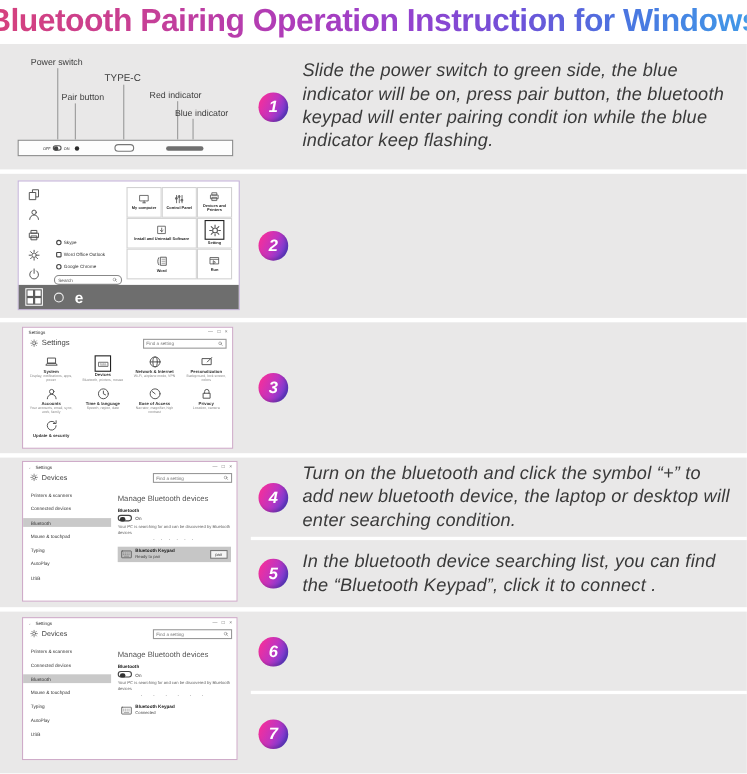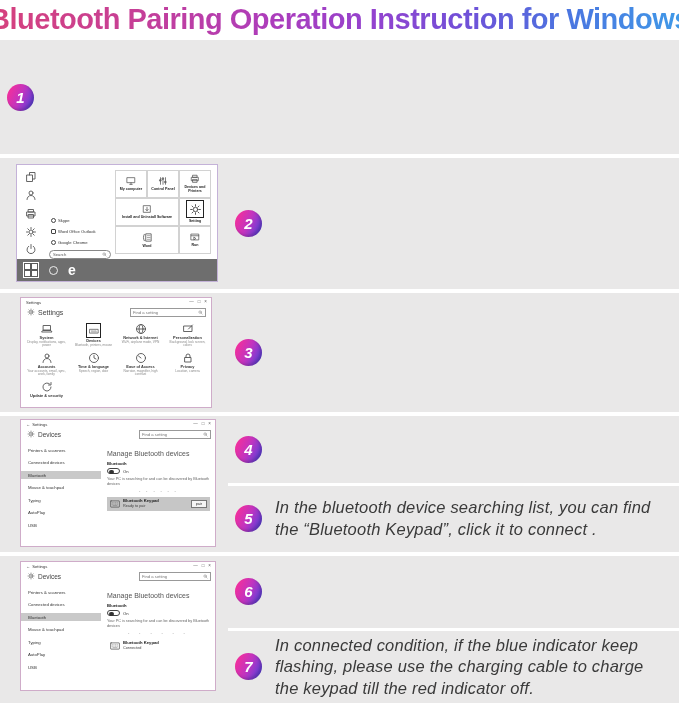--- a/index.html
+++ b/index.html
@@ -93,23 +93,44 @@
 </head>
 <body>
 
 <div class="page">
 
   <div class="title-wrap">
     <h1 class="title">Bluetooth Pairing Operation Instruction for Windows</h1>
   </div>
 
   <section class="row first" style="height:114px">
+    <div class="left">
+      <span class="dl" style="left:28px;top:12px">Power switch</span>
+      <i class="ln" style="left:52px;top:22px;height:65px"></i>
+      <span class="dl" style="left:56px;top:44px">Pair button</span>
+      <i class="ln" style="left:68px;top:54px;height:33px"></i>
+      <span class="dl" style="left:95px;top:26px;font-size:9px">TYPE-C</span>
+      <i class="ln" style="left:112px;top:37px;height:50px"></i>
+      <span class="dl" style="left:136px;top:42px">Red indicator</span>
+      <i class="ln" style="left:161px;top:52px;height:35px"></i>
+      <span class="dl" style="left:159px;top:58px">Blue indicator</span>
+      <i class="ln" style="left:175px;top:68px;height:19px"></i>
+      <div class="devbar" style="left:16px;top:87px;width:196px;height:15px">
+        <span class="sw-txt" style="left:22px;top:5px">OFF</span>
+        <i class="sw-pill" style="left:31px;top:4px"></i>
+        <span class="sw-txt" style="left:41px;top:5px">ON</span>
+        <i class="pair-dot" style="left:51px;top:5px"></i>
+        <i class="typec" style="left:87px;top:3px"></i>
+        <i class="indled" style="left:134px;top:5px"></i>
+      </div>
+    </div>
     <div class="right">
       <div class="step">
         <div class="badge">1</div>
+        <p class="txt">Slide the power switch to green side, the blue indicator will be on, press pair button, the bluetooth keypad will enter pairing condit ion while the blue indicator keep flashing.</p>
       </div>
     </div>
   </section>
 
   <section class="row" style="height:131px">
     <div class="left">
       <div class="mock" style="left:16px;top:6px;width:202px;height:118px;border-color:#c4b2d8">
 
         <svg class="ic rail-ic" style="left:8px;top:6px" width="12" height="12" viewBox="0 0 24 24">
             <rect x="4" y="8" width="11" height="13"></rect>
@@ -396,20 +417,21 @@
               <span class="st" style="display:block">Ready to pair</span>
             </span>
             <span class="pairbtn">pair</span>
           </div>
         </div>
       </div>
     </div>
     <div class="right">
       <div class="step">
         <div class="badge">4</div>
+        <p class="txt">Turn on the bluetooth and click the symbol “+” to add new bluetooth device, the laptop or desktop will enter searching condition.</p>
       </div>
       <div class="hr"></div>
       <div class="step">
         <div class="badge">5</div>
         <p class="txt">In the bluetooth device searching list, you can find the “Bluetooth Keypad”, click it to connect .</p>
       </div>
     </div>
   </section>
 
   <section class="row" style="height:147px">
@@ -469,18 +491,17 @@
         </div>
       </div>
     </div>
     <div class="right">
       <div class="step">
         <div class="badge">6</div>
       </div>
       <div class="hr"></div>
       <div class="step">
         <div class="badge">7</div>
-        <p class="txt">In connected condition, if the blue indicator keep flashing, please use the charging cable to charge the keypad till the red indicator off.</p>
       </div>
     </div>
   </section>
 
 </div>
 
 </body></html>

